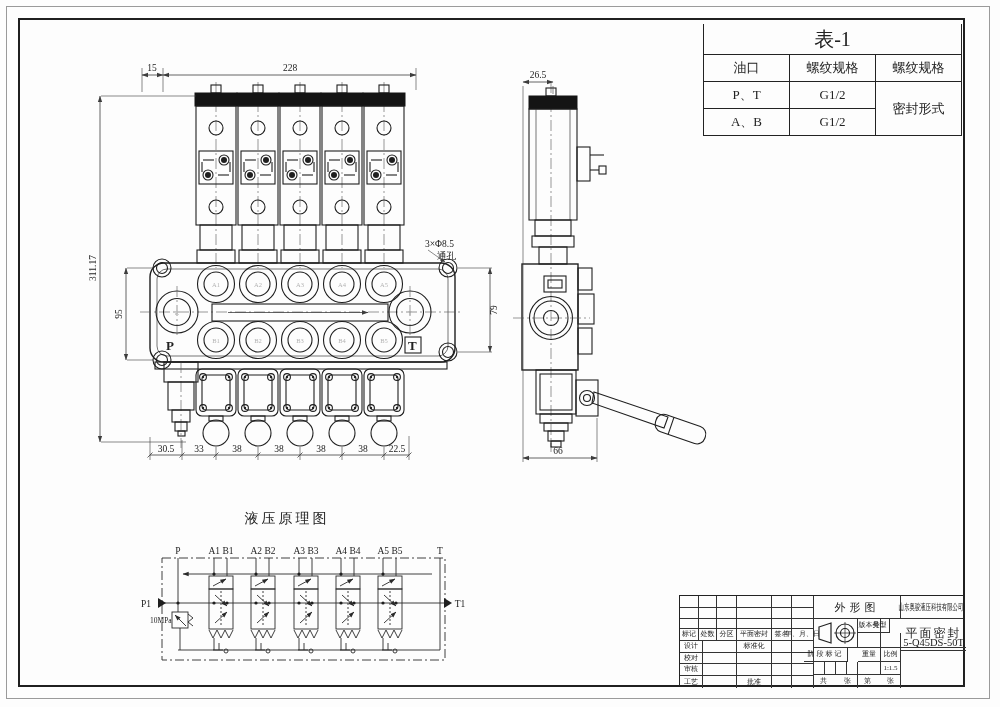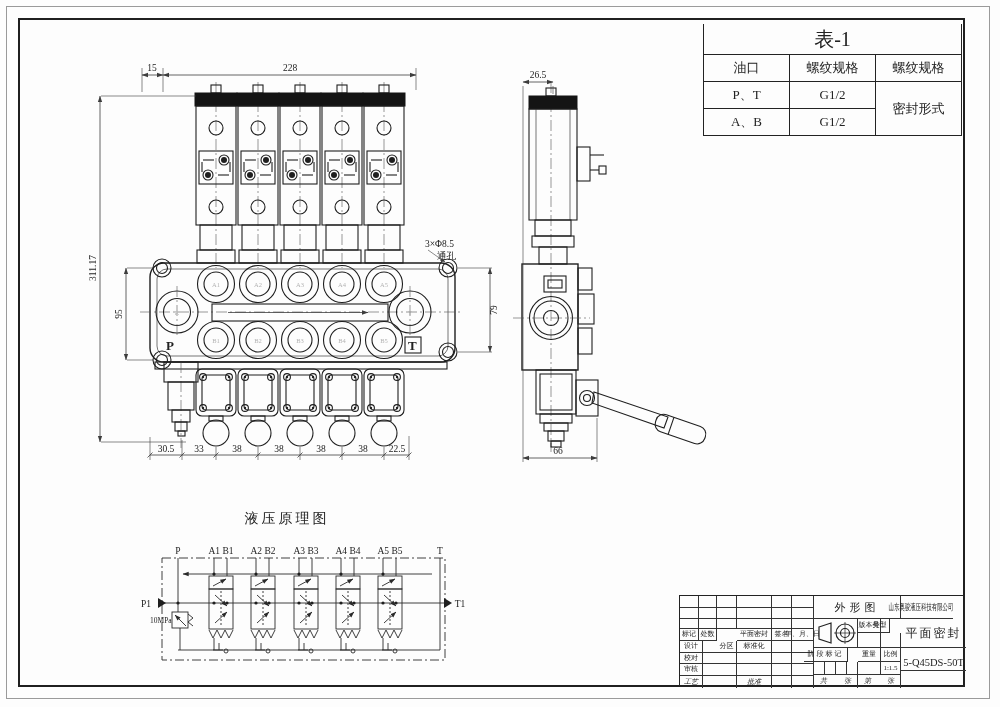--- a/index.html
+++ b/index.html
@@ -31,21 +31,21 @@
   table.spec td{border:1.2px solid #222;text-align:center;font-size:13px;
        height:26px;padding:0;}
   table.spec td.t-title{font-size:20px;height:30px;border-top:none;}
   
   .tblock{position:absolute;left:679px;top:595px;width:286px;height:92px;
        border:1.5px solid #222;box-sizing:border-box;}
   .tc{position:absolute;border-right:1px solid #333;border-bottom:1px solid #333;
        box-sizing:border-box;display:flex;align-items:center;justify-content:center;
        font-size:7px;line-height:1;overflow:visible;white-space:nowrap;}
   .tc.nr{border-right:none;}
-  .tc.nb{border-bottom:none;font-style:italic;}
+  .tc.nb{border-bottom:none;}
   .split{justify-content:space-between;padding:0 6px;}
 </style>
 </head>
 <body>
 
 <div class="outer-frame"></div>
 <div class="inner-frame"></div>
 
 <table class="spec">
   <tbody>
@@ -402,21 +402,21 @@
   <div class="tc" style="left:19px;top:0;width:18px;height:33px"></div>
   <div class="tc" style="left:37px;top:0;width:20px;height:33px"></div>
   <div class="tc" style="left:57px;top:0;width:35px;height:33px"></div>
   <div class="tc" style="left:92px;top:0;width:20px;height:33px"></div>
   <div class="tc" style="left:112px;top:0;width:22px;height:33px"></div>
   <div class="tc nr" style="left:0;top:11px;width:134px;height:0;border-bottom:1px solid #333"></div>
   <div class="tc nr" style="left:0;top:22px;width:134px;height:0;border-bottom:1px solid #333"></div>
 
   <div class="tc" style="left:0;top:33px;width:19px;height:12px">标记</div>
   <div class="tc" style="left:19px;top:33px;width:18px;height:12px">处数</div>
-  <div class="tc" style="left:37px;top:45px;width:20px;height:12px">分区</div>
+  <div class="tc" style="left:37px;top:33px;width:20px;height:12px">分区</div>
   <div class="tc" style="left:57px;top:33px;width:35px;height:12px">平面密封</div>
   <div class="tc" style="left:92px;top:33px;width:20px;height:12px">签名</div>
   <div class="tc" style="left:112px;top:33px;width:22px;height:12px">年、月、日</div>
 
   <div class="tc" style="left:0;top:45px;width:23px;height:12px">设计</div>
   <div class="tc" style="left:23px;top:45px;width:34px;height:12px"></div>
   <div class="tc" style="left:57px;top:45px;width:35px;height:12px">标准化</div>
   <div class="tc" style="left:92px;top:45px;width:20px;height:12px"></div>
   <div class="tc" style="left:112px;top:45px;width:22px;height:12px"></div>
   <div class="tc" style="left:0;top:57px;width:23px;height:11px">校对</div>
@@ -460,19 +460,19 @@
   <div class="tc" style="left:201px;top:66px;width:20px;height:13px">1:1.5</div>
   <div class="tc nb split" style="left:134px;top:79px;width:44px;height:13px">
     <span>共</span>
     <span>张</span>
   </div>
   <div class="tc nb split" style="left:178px;top:79px;width:43px;height:13px">
     <span>第</span>
     <span>张</span>
   </div>
 
-  <div class="tc nr" style="left:208px;top:0;width:65px;height:23px">
+  <div class="tc nr" style="left:218px;top:0;width:65px;height:23px">
     <span style="font-size:9px;transform:scale(0.6,1)">山东奥骏液压科技有限公司</span>
   </div>
   <div class="tc nr" style="left:221px;top:23px;width:65px;height:29px;font-size:12px;letter-spacing:2px">平面密封</div>
-  <div class="tc nr" style="left:221px;top:60px;width:65px;height:15px;font-size:10.5px">5-Q45DS-50T</div>
+  <div class="tc nr" style="left:221px;top:40px;width:65px;height:15px;font-size:10.5px">5-Q45DS-50T</div>
   <div class="tc nr nb" style="left:221px;top:67px;width:65px;height:25px"></div>
 </div>
 
 </body></html>

